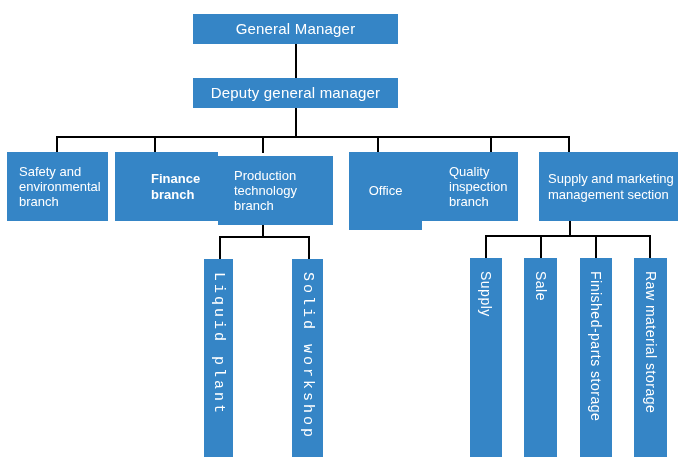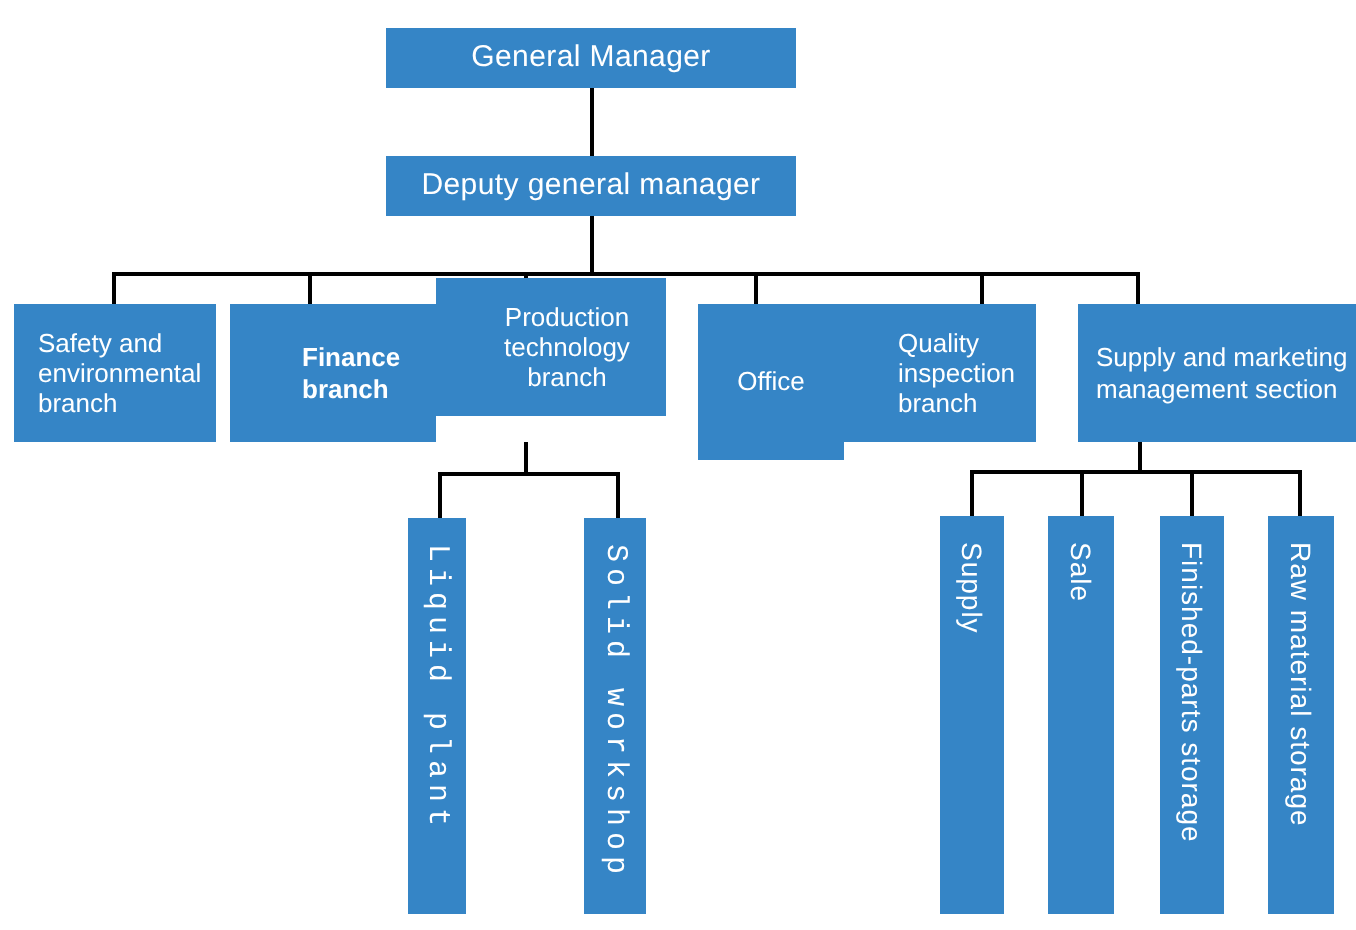--- a/index.html
+++ b/index.html
@@ -28,21 +28,21 @@
     font-size: 15px;
     letter-spacing: 0.2px;
   }
   .branch-box { font-size: 13px; }
 
   .gm  { left: 193px; top: 14px; width: 205px; height: 30px; }
   .dgm { left: 193px; top: 78px; width: 205px; height: 30px; }
 
   .b-safety     { left: 7px;   top: 152px; width: 101px; height: 69px; padding-left: 12px; padding-right: 2px; }
   .b-finance    { left: 115px; top: 152px; width: 103px; height: 69px; padding-left: 36px; font-weight: bold; }
-  .b-production { left: 218px; top: 139px; width: 115px; height: 69px; padding-left: 16px; text-align: center; }
+  .b-production { left: 218px; top: 156px; width: 115px; height: 69px; padding-left: 16px; }
   .b-office     { left: 349px; top: 152px; width: 73px;  height: 78px; justify-content: center; }
   .b-quality    { left: 415px; top: 152px; width: 103px; height: 69px; padding-left: 34px; }
   .b-supply     { left: 539px; top: 152px; width: 152px; height: 69px; padding-left: 9px; }
 
   
   .vbox {
     position: absolute;
     background: #3585c6;
     display: flex;
     justify-content: center;

